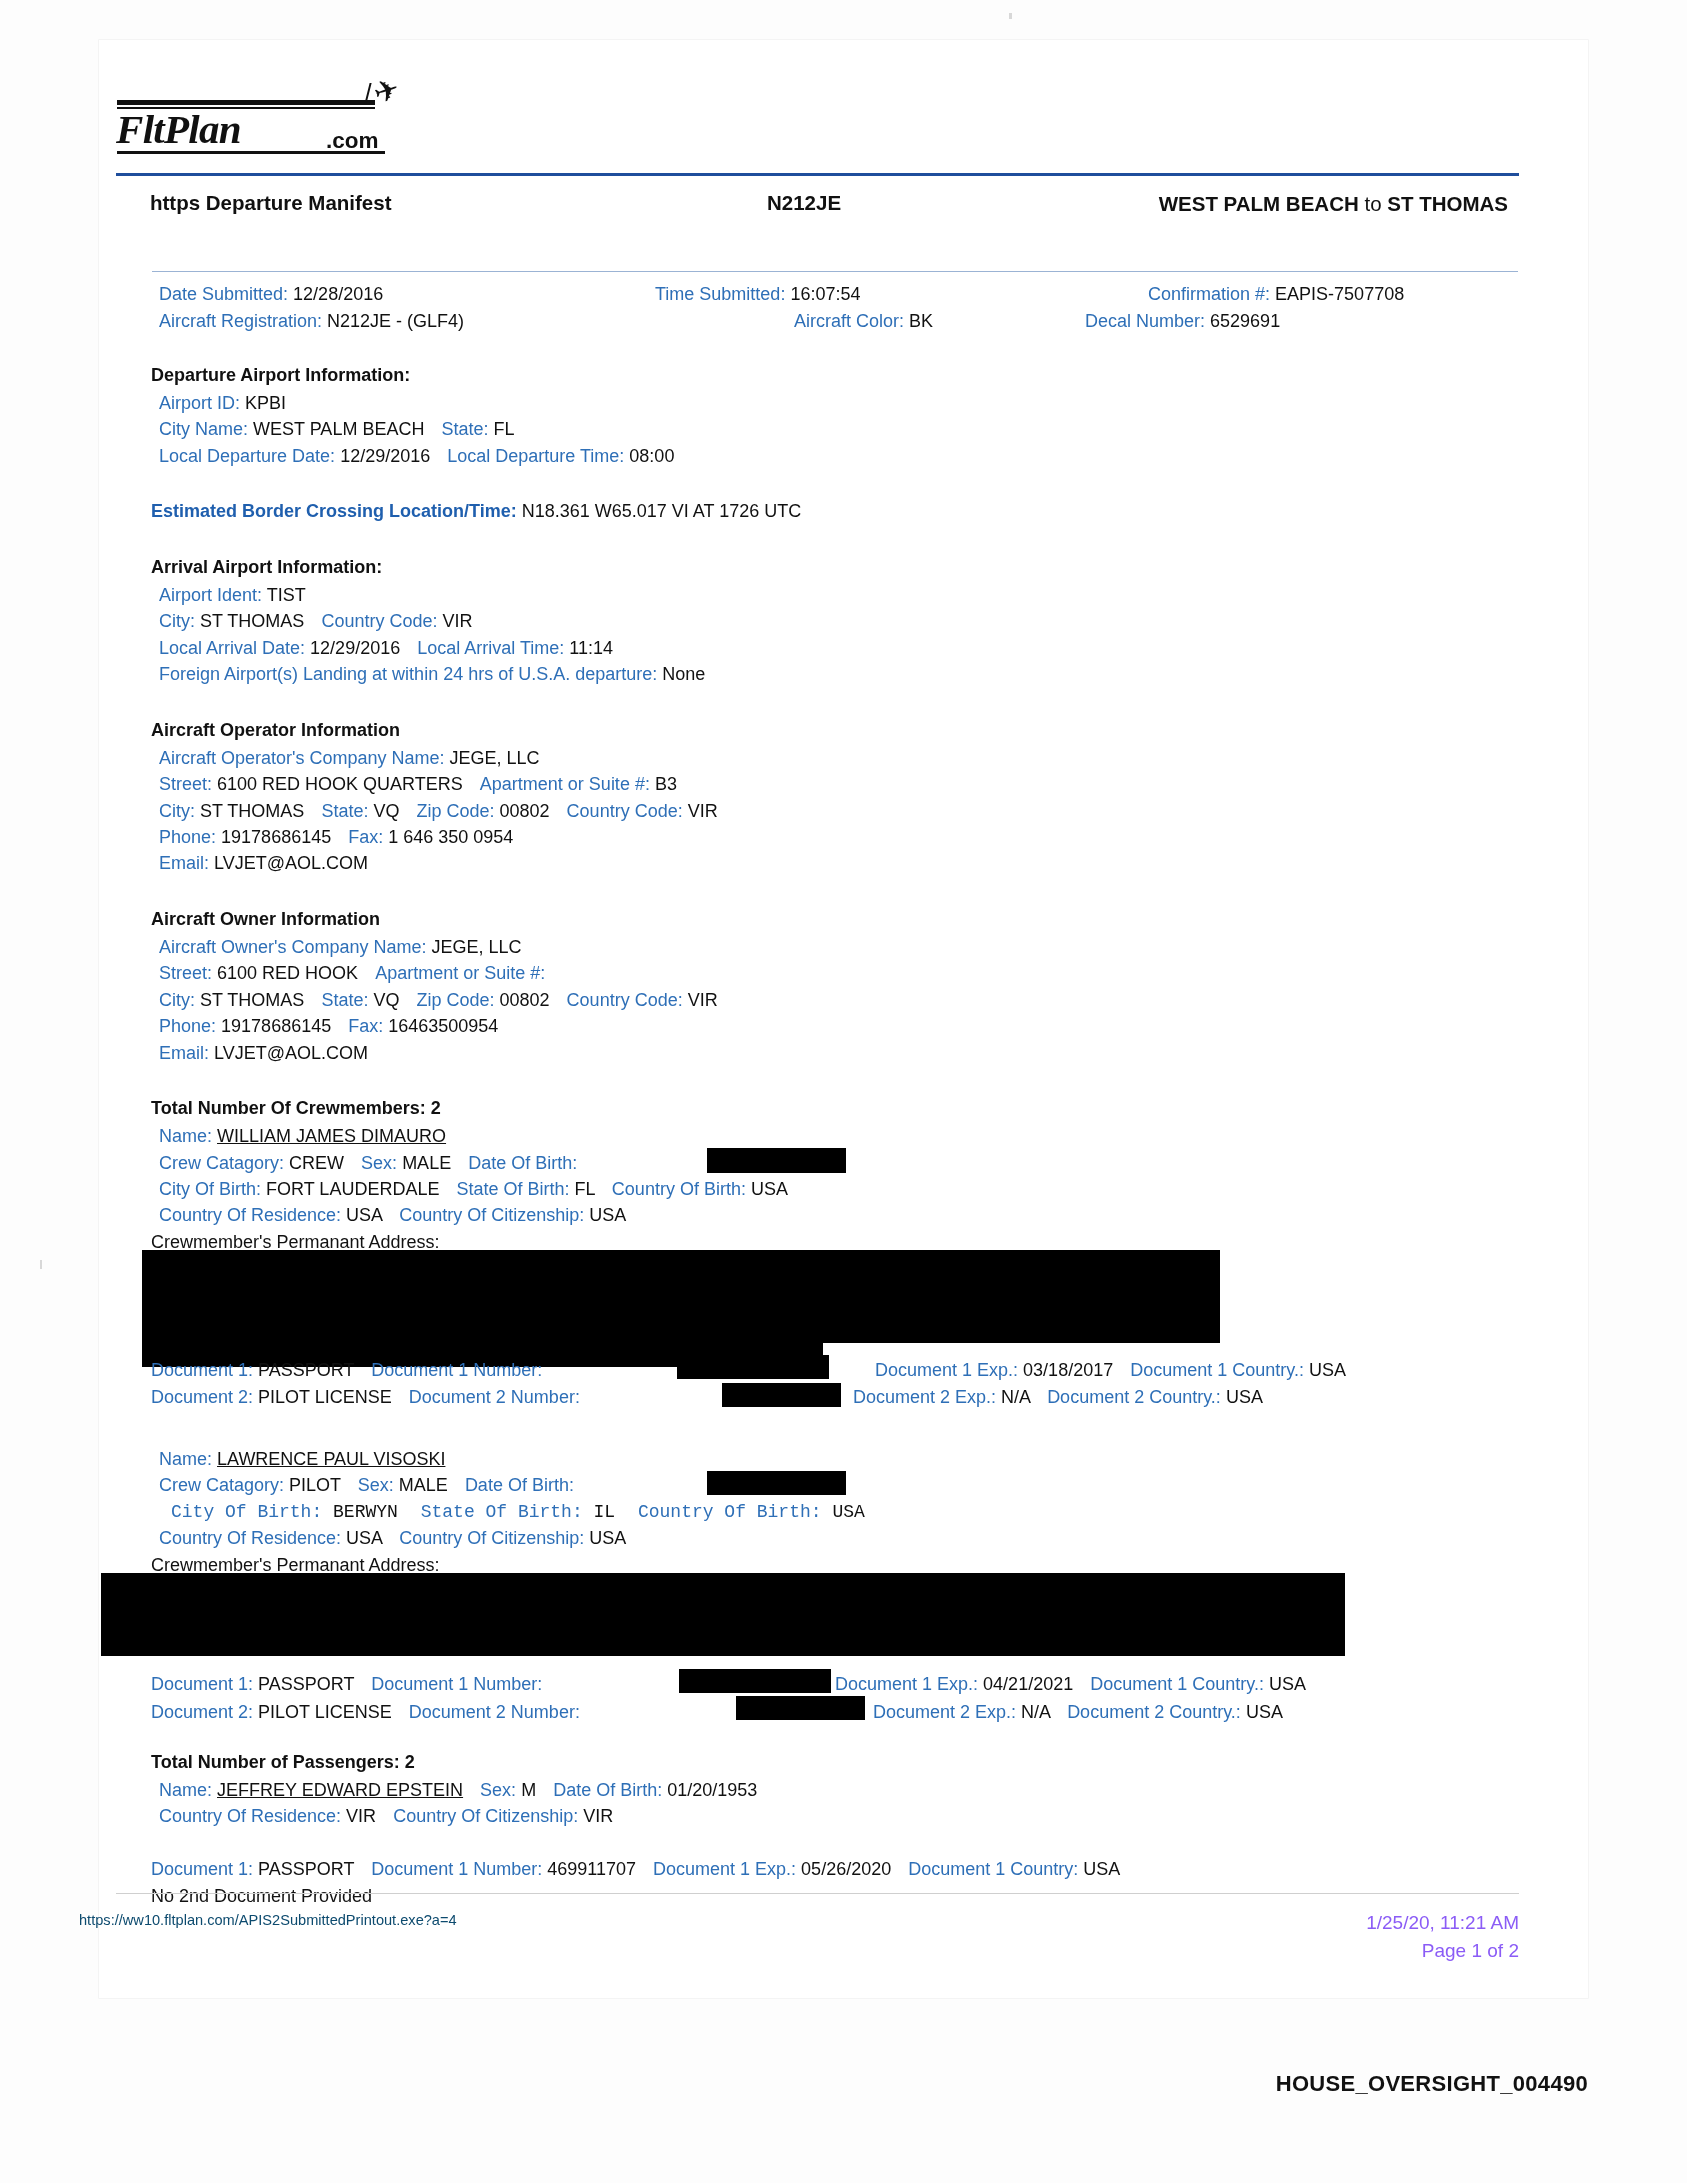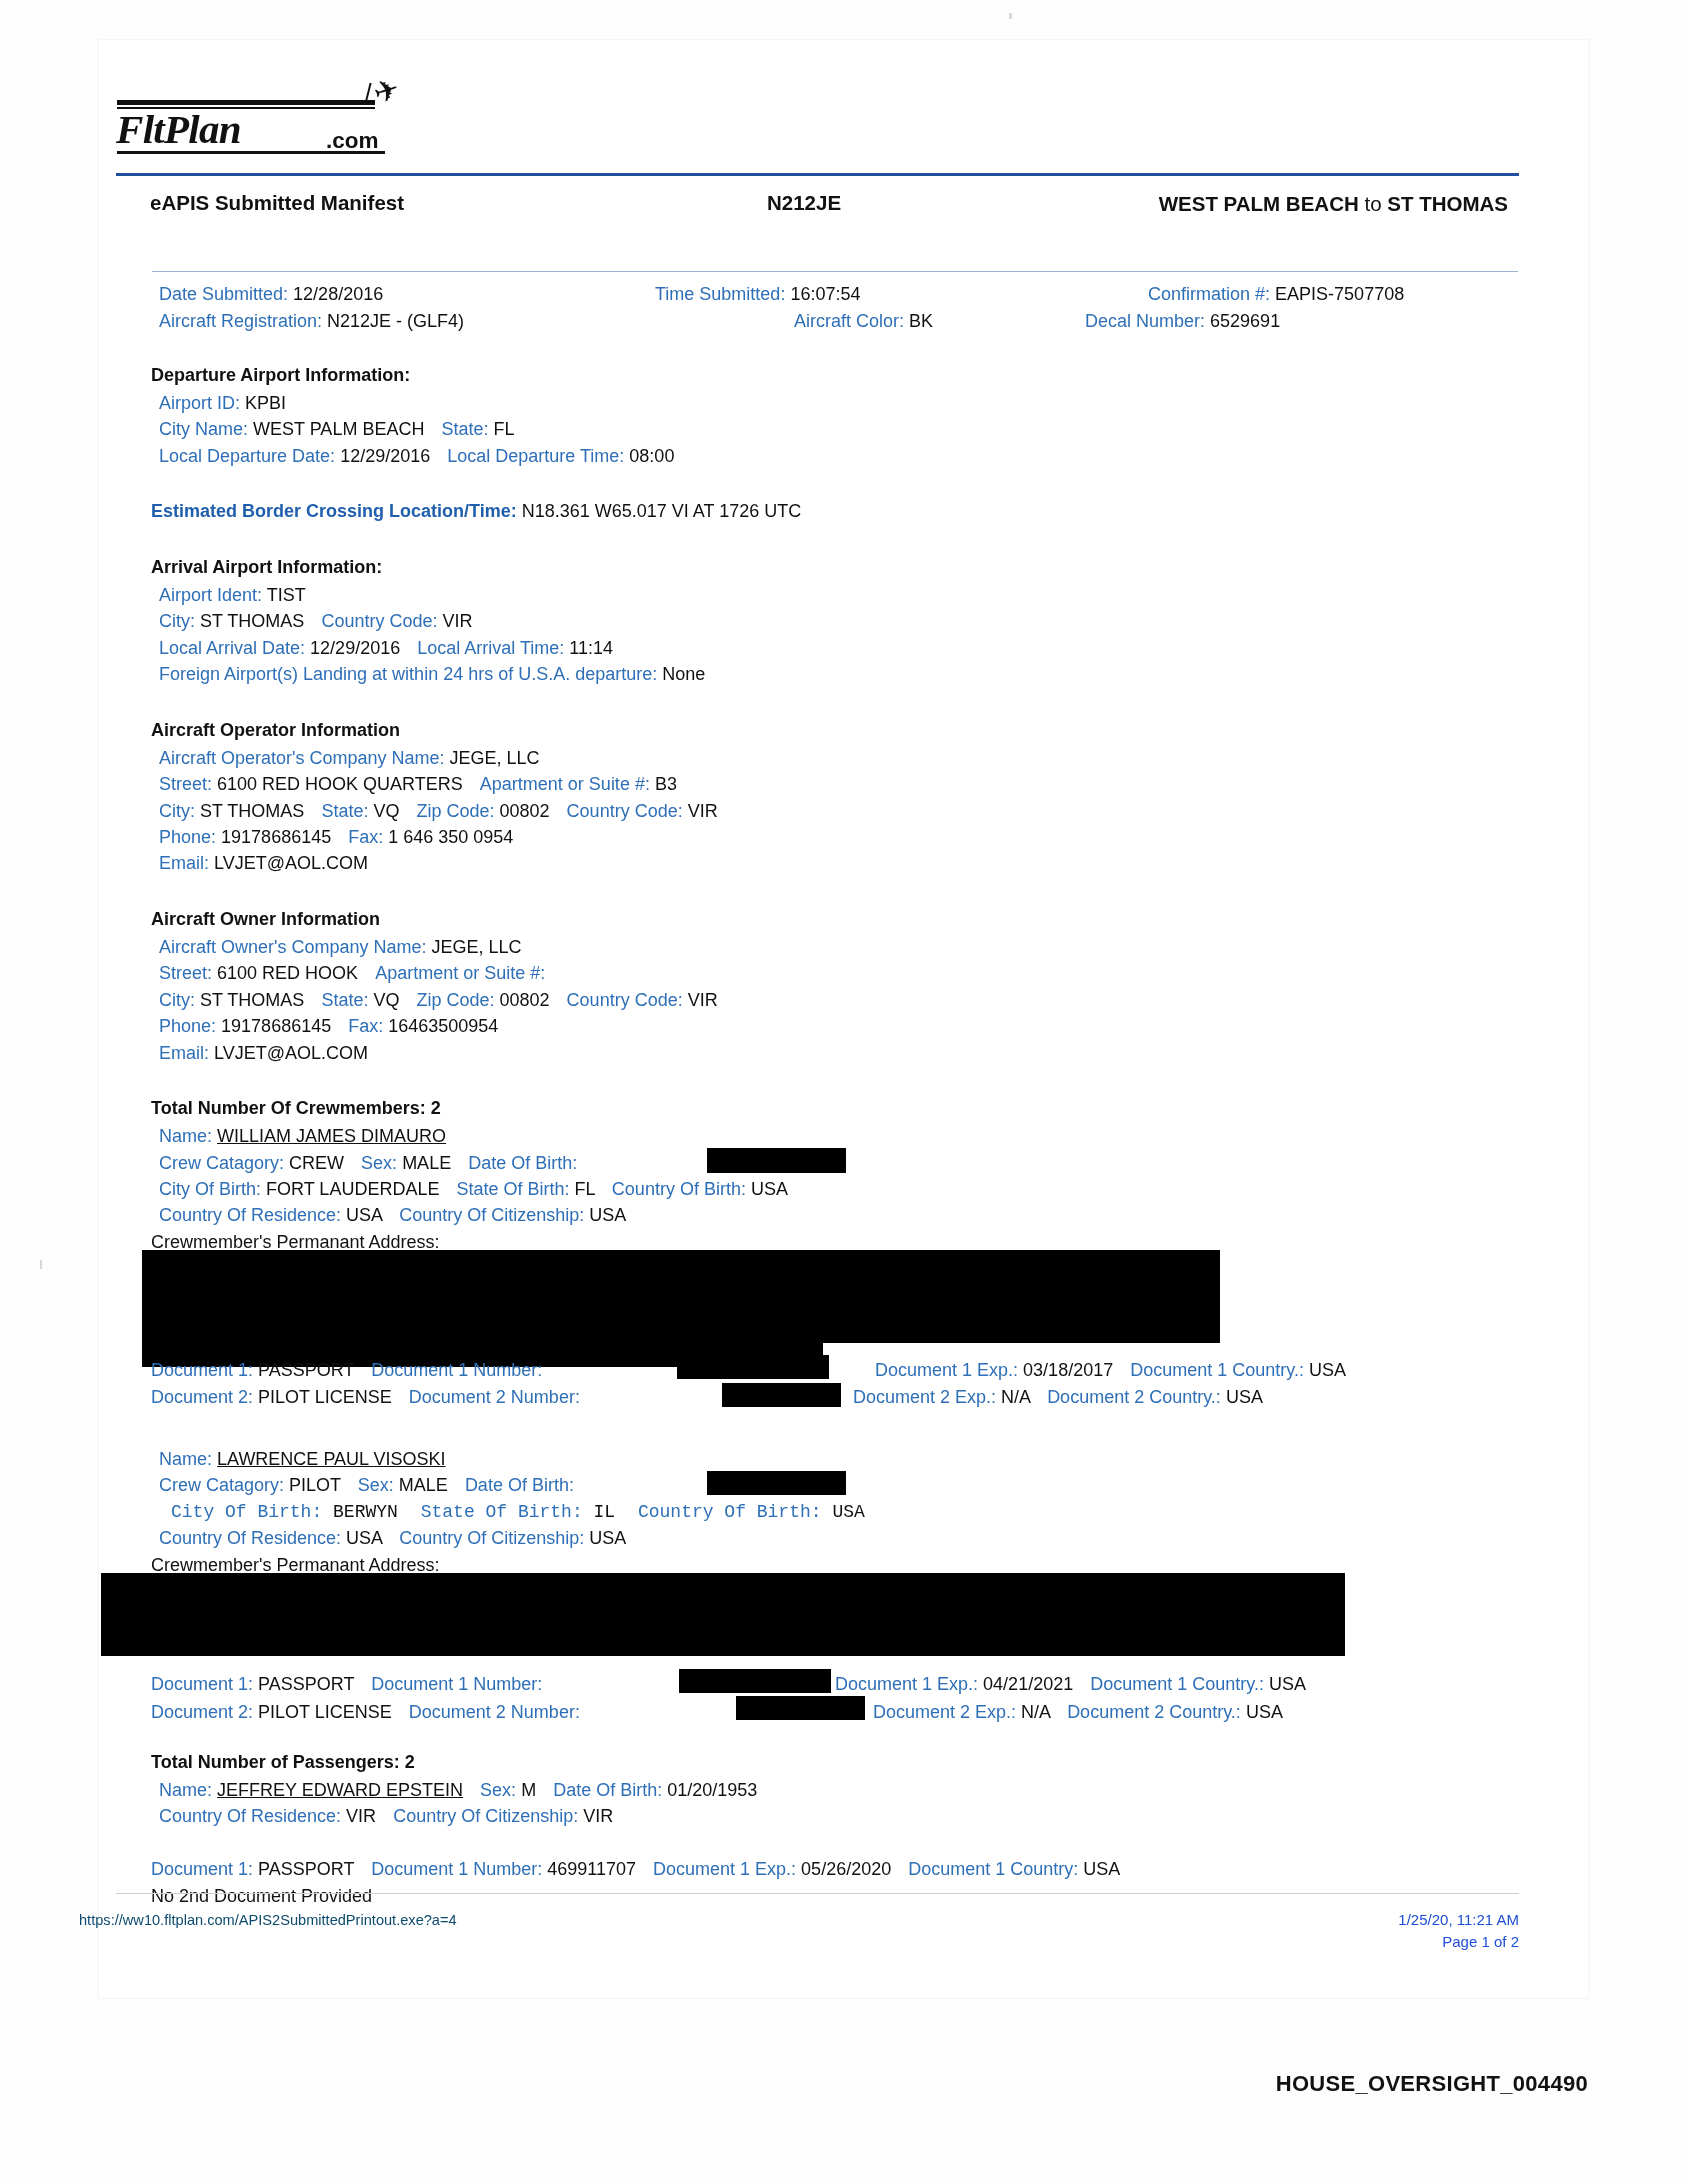--- a/index.html
+++ b/index.html
@@ -163,22 +163,22 @@
     top: 1912px;
     font-size: 14.6px;
     color: #0c4a6e;
   }
   .footer-right {
     position: absolute;
     left: 1125px;
     top: 1909px;
     width: 394px;
     text-align: right;
-    font-size: 15px;
-    color: #1d4ed8;
+    font-size: 19px;
+    color: #8b5cf6;
     line-height: 1.45;
   }
   .stamp {
     position: absolute;
     left: 1125px;
     top: 2071px;
     width: 463px;
     text-align: right;
     font-size: 22px;
     font-weight: bold;
@@ -204,21 +204,21 @@
     <div class="logo-rule-top"></div>
     <div class="logo-rule-top2"></div>
     <div class="logo-tick"></div>
     <div class="logo-plane">✈</div>
     <div class="logo-text">FltPlan</div>
     <div class="logo-com">.com</div>
     <div class="logo-rule-bot"></div>
   </div>
 
   <div class="header-rule"></div>
-  <div class="hdr hdr-left">eAPIS Submitted Manifest</div>
+  <div class="hdr hdr-left">https Departure Manifest</div>
   <div class="hdr hdr-mid">N212JE</div>
   <div class="hdr hdr-right">
     <span>WEST PALM BEACH</span>
     <span class="nb">to</span>
     <span>ST THOMAS</span>
   </div>
   <div class="subrule"></div>
 
   <div class="row" style="left:159px; top:284px;">
     <span class="lbl">Date Submitted:</span>

